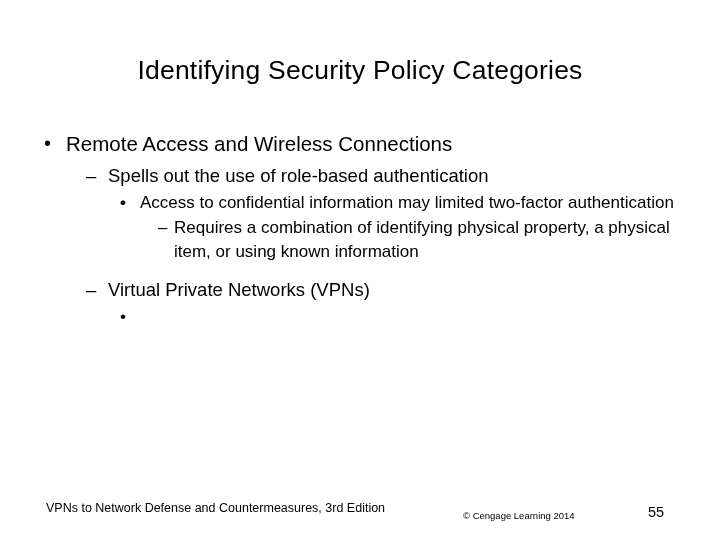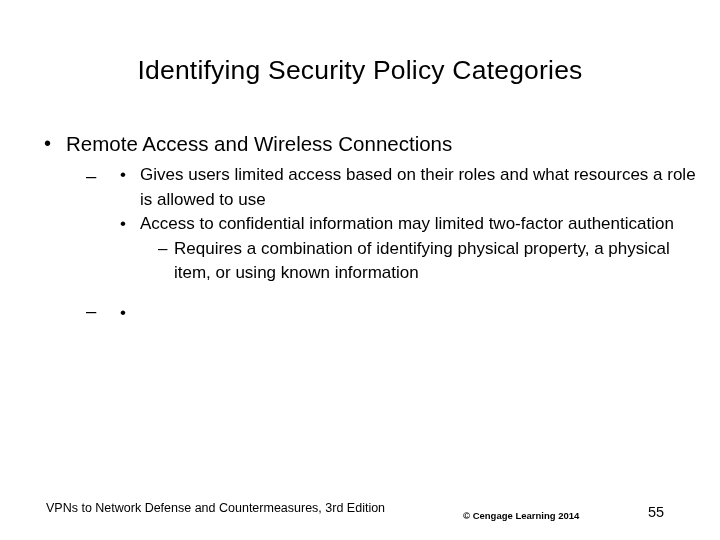--- a/index.html
+++ b/index.html
@@ -104,21 +104,20 @@
     line-height: 16px;
     color: #000000;
   }
   .footer-copyright {
     position: absolute;
     left: 463px;
     top: 509px;
     font-size: 9.5px;
     line-height: 13px;
     color: #000000;
-    font-weight: bold;
   }
   .footer-pagenum {
     position: absolute;
     left: 648px;
     top: 503px;
     width: 30px;
     text-align: left;
     font-size: 14.5px;
     line-height: 18px;
     color: #000000;
@@ -133,41 +132,42 @@
 
   <div class="body-content">
 
     <div class="lvl1">
       <span class="bullet">•</span>
       <span>Remote Access and Wireless Connections</span>
     </div>
 
     <div class="lvl2">
       <span class="bullet">–</span>
+      <span>Spells out the use of role-based authentication</span>
     </div>
 
     <div class="lvl3">
       <span class="bullet">•</span>
-      <span>Gives users limited access based on their roles and what resources a role is allowed to use</span>
     </div>
 
     <div class="lvl3">
       <span class="bullet">•</span>
       <span>Access to confidential information may limited two-factor authentication</span>
     </div>
 
     <div class="lvl4">
       <span class="bullet">–</span>
       <span>Requires a combination of identifying physical property, a physical item, or using known information</span>
     </div>
 
     <div class="spacer-md"></div>
 
     <div class="lvl2">
       <span class="bullet">–</span>
+      <span>Virtual Private Networks (VPNs)</span>
     </div>
 
     <div class="lvl3">
       <span class="bullet">•</span>
     </div>
 
   </div>
 
   <div class="footer-source">VPNs to Network Defense and Countermeasures, 3rd Edition</div>
   <div class="footer-copyright">© Cengage Learning  2014</div>

